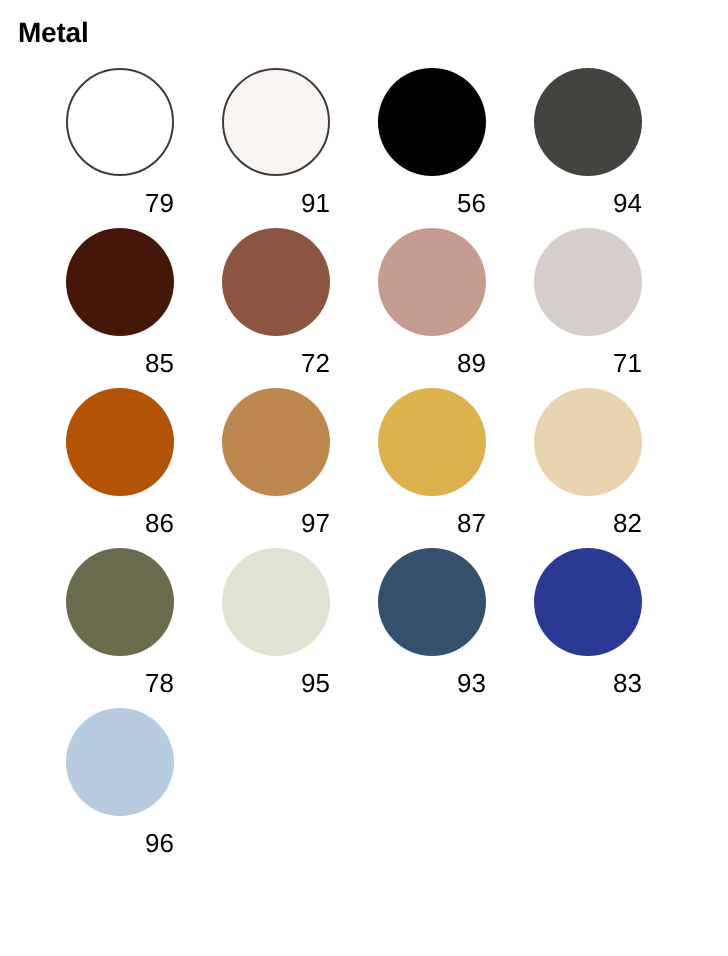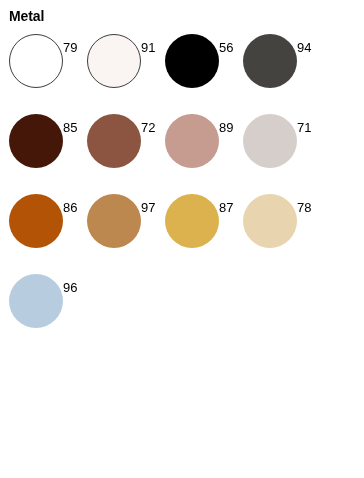--- a/index.html
+++ b/index.html
@@ -38,22 +38,22 @@
     flex-direction: row;
     align-items: flex-start;
     height: 80px;
   }
   .swatch-row.first-row {
     margin-top: 10px;
   }
   .swatch-cell {
     width: 78px;
     display: flex;
-    flex-direction: row;
-    align-items: flex-start;
+    flex-direction: column;
+    align-items: flex-end;
   }
   .swatch-dot {
     width: 54px;
     height: 54px;
     border-radius: 50%;
     box-sizing: border-box;
   }
   .swatch-dot.outlined {
     border: 1px solid #3d3d3d;
   }
@@ -118,21 +118,39 @@
         <div class="swatch-cell">
           <div class="swatch-dot" style="background: rgb(189, 135, 80);"></div>
           <div class="swatch-label">97</div>
         </div>
         <div class="swatch-cell">
           <div class="swatch-dot" style="background: rgb(220, 178, 78);"></div>
           <div class="swatch-label">87</div>
         </div>
         <div class="swatch-cell">
           <div class="swatch-dot" style="background: rgb(232, 212, 174);"></div>
+          <div class="swatch-label">82</div>
+        </div>
+      </div>
+      <div class="swatch-row">
+        <div class="swatch-cell">
+          <div class="swatch-dot" style="background: rgb(107, 107, 77);"></div>
           <div class="swatch-label">78</div>
+        </div>
+        <div class="swatch-cell">
+          <div class="swatch-dot" style="background: rgb(224, 226, 210);"></div>
+          <div class="swatch-label">95</div>
+        </div>
+        <div class="swatch-cell">
+          <div class="swatch-dot" style="background: rgb(51, 80, 108);"></div>
+          <div class="swatch-label">93</div>
+        </div>
+        <div class="swatch-cell">
+          <div class="swatch-dot" style="background: rgb(42, 58, 147);"></div>
+          <div class="swatch-label">83</div>
         </div>
       </div>
       <div class="swatch-row">
         <div class="swatch-cell">
           <div class="swatch-dot" style="background: rgb(183, 204, 222);"></div>
           <div class="swatch-label">96</div>
         </div>
       </div>
     </div>
 

